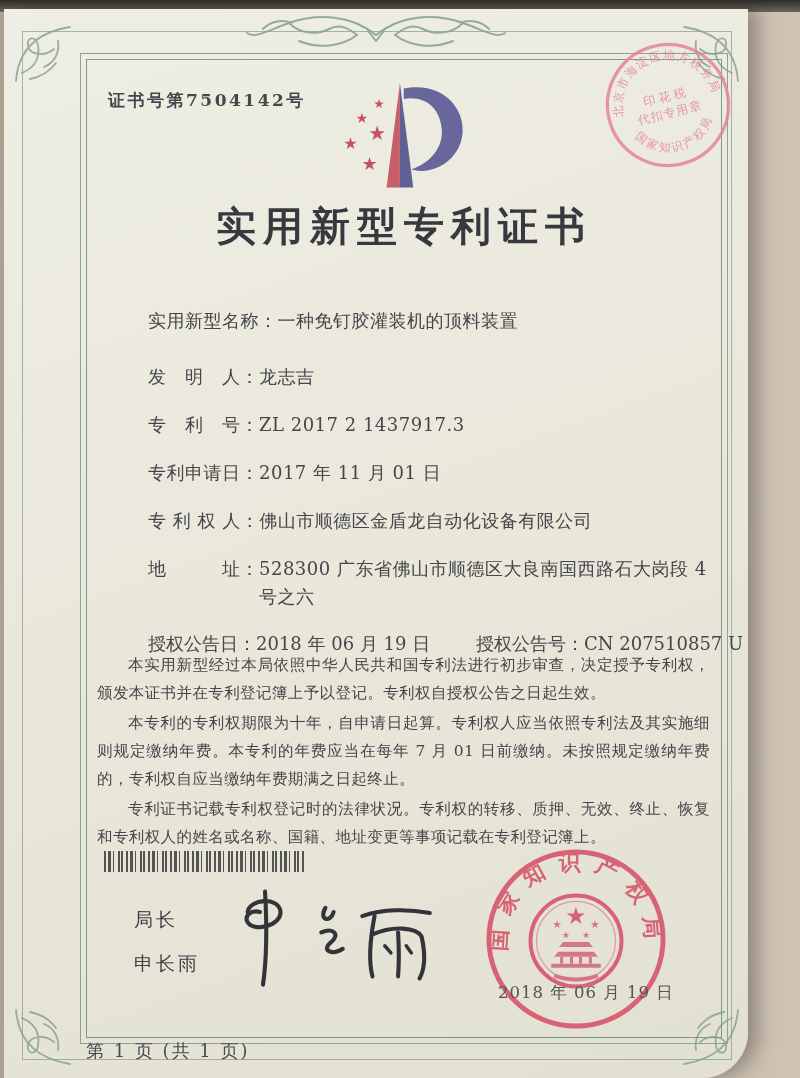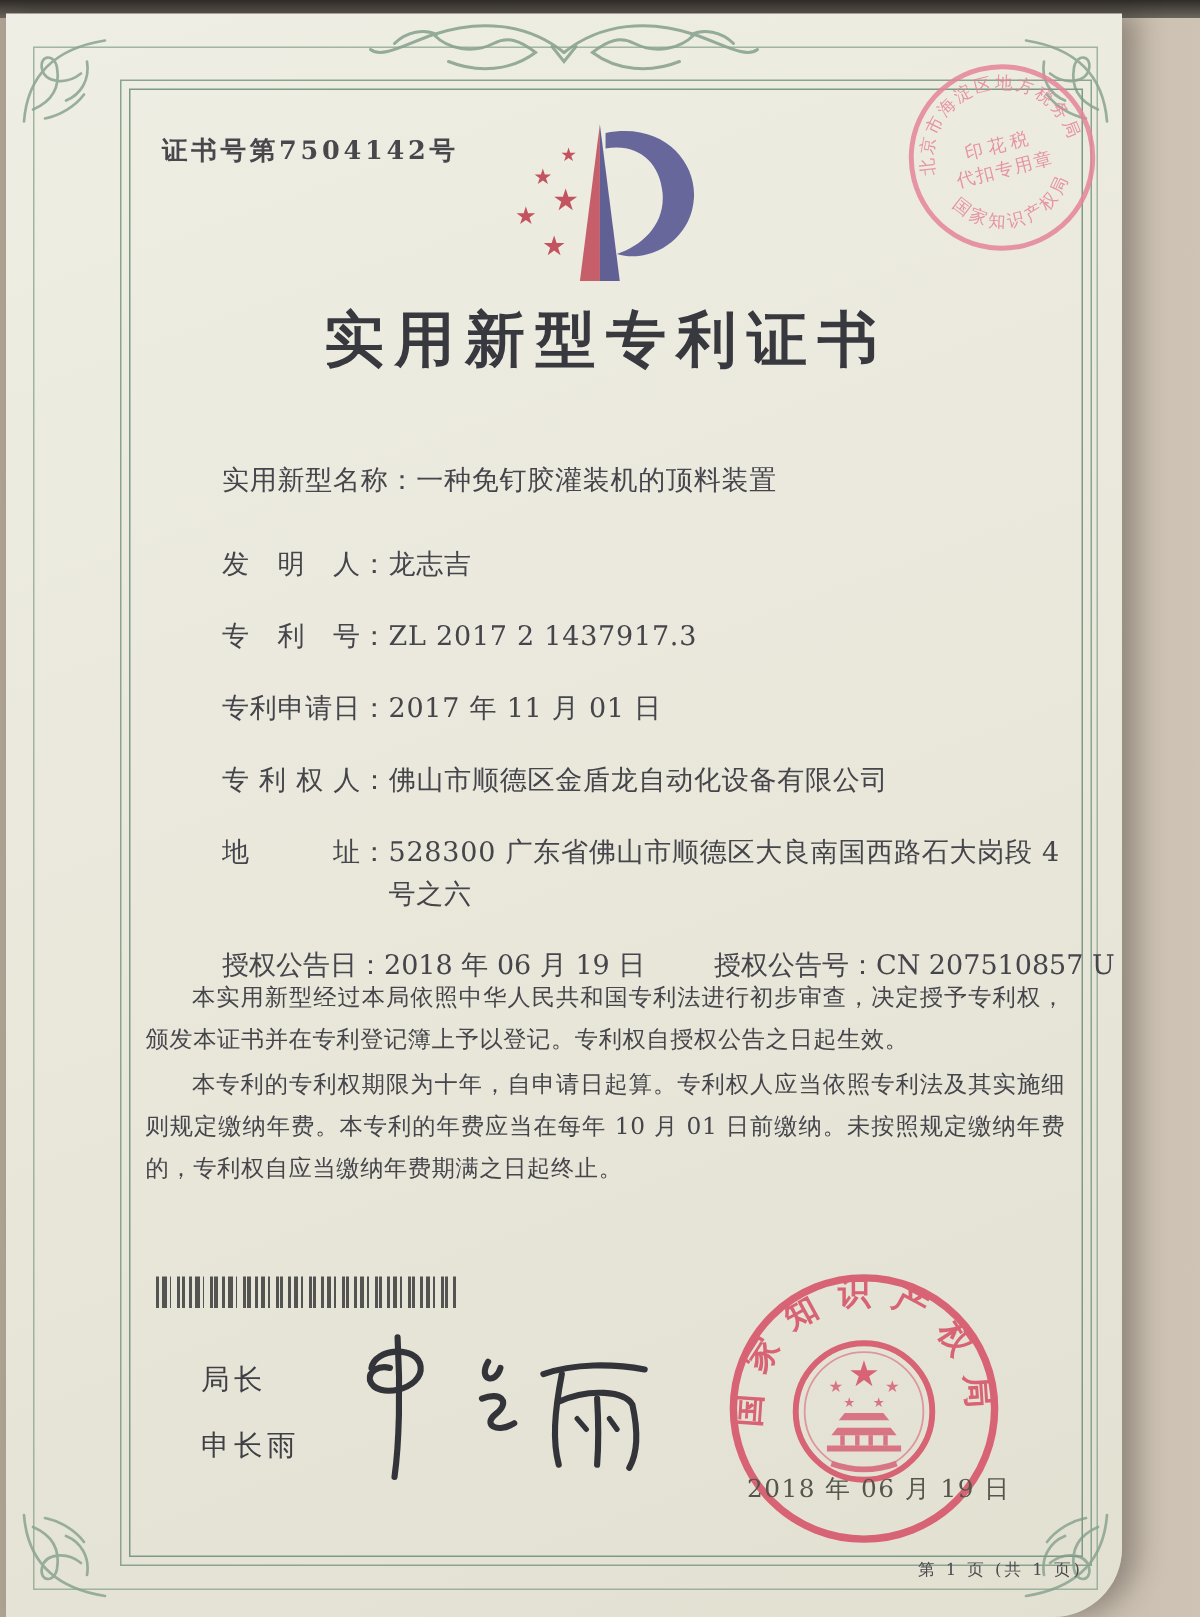--- a/index.html
+++ b/index.html
@@ -47,22 +47,22 @@
       #343434 9px 10px,transparent 10px 14px,#343434 14px 16px,transparent 16px 17px,
       #343434 17px 19px,transparent 19px 22px);}
   .director-title{position:absolute;left:130px;top:898px;font-size:19px;
     letter-spacing:3px;color:#3f3f45;}
   .director-name{position:absolute;left:130px;top:942px;font-size:19px;
     letter-spacing:3px;color:#3f3f45;}
   .signature{position:absolute;left:215px;top:872px;width:220px;height:108px;color:#33333a;}
   .seal{position:absolute;left:478px;top:836px;width:188px;height:188px;opacity:.92;}
   .seal-date{position:absolute;left:494px;top:973px;font-size:16.5px;color:#55554e;
     letter-spacing:1px;white-space:nowrap;}
-  .footer{position:absolute;left:82px;right:26px;top:1030px;text-align:right;
-    font-size:11px;color:#4a4a4e;letter-spacing:2px;}
+  .footer{position:absolute;left:82px;right:26px;top:1030px;text-align:left;
+    font-size:18px;color:#4a4a4e;letter-spacing:2px;}
   svg text{font-family:"DejaVu Serif","Liberation Serif",serif;}
 </style>
 </head>
 <body>
 
 <div class="backdrop-top"></div>
 
 <div class="paper">
 
   <div class="ornament-line"></div>
@@ -150,21 +150,22 @@
     </div>
     <div class="grant-row">
       <span>授权公告日：</span>
         <span>2018 年 06 月 19 日</span>
       <span class="grant-right"><span>授权公告号：</span><span>CN 207510857 U</span></span>
     </div>
   </div>
 
   <div class="paragraphs">
     <p>本实用新型经过本局依照中华人民共和国专利法进行初步审查，决定授予专利权，颁发本证书并在专利登记簿上予以登记。专利权自授权公告之日起生效。</p>
-    <p>本专利的专利权期限为十年，自申请日起算。专利权人应当依照专利法及其实施细则规定缴纳年费。本专利的年费应当在每年 10 月 01 日前缴纳。未按照规定缴纳年费的，专利权自应当缴纳年费期满之日起终止。</p>
+    <p>本专利的专利权期限为十年，自申请日起算。专利权人应当依照专利法及其实施细则规定缴纳年费。本专利的年费应当在每年 7 月 01 日前缴纳。未按照规定缴纳年费的，专利权自应当缴纳年费期满之日起终止。</p>
+    <p>专利证书记载专利权登记时的法律状况。专利权的转移、质押、无效、终止、恢复和专利权人的姓名或名称、国籍、地址变更等事项记载在专利登记簿上。</p>
   </div>
 
   <div class="barcode"></div>
 
   <div class="director-title">局长</div>
   <div class="director-name">申长雨</div>
 
   <svg class="signature" viewBox="0 0 215 105" fill="none" stroke="currentColor" stroke-width="4" stroke-linecap="round">
     <path d="M45 10 C47 45 46 80 43 101"></path>
     <path d="M28 30 C30 17 58 15 60 29 C62 44 31 51 27 38 C26 32 33 28 40 30"></path>

